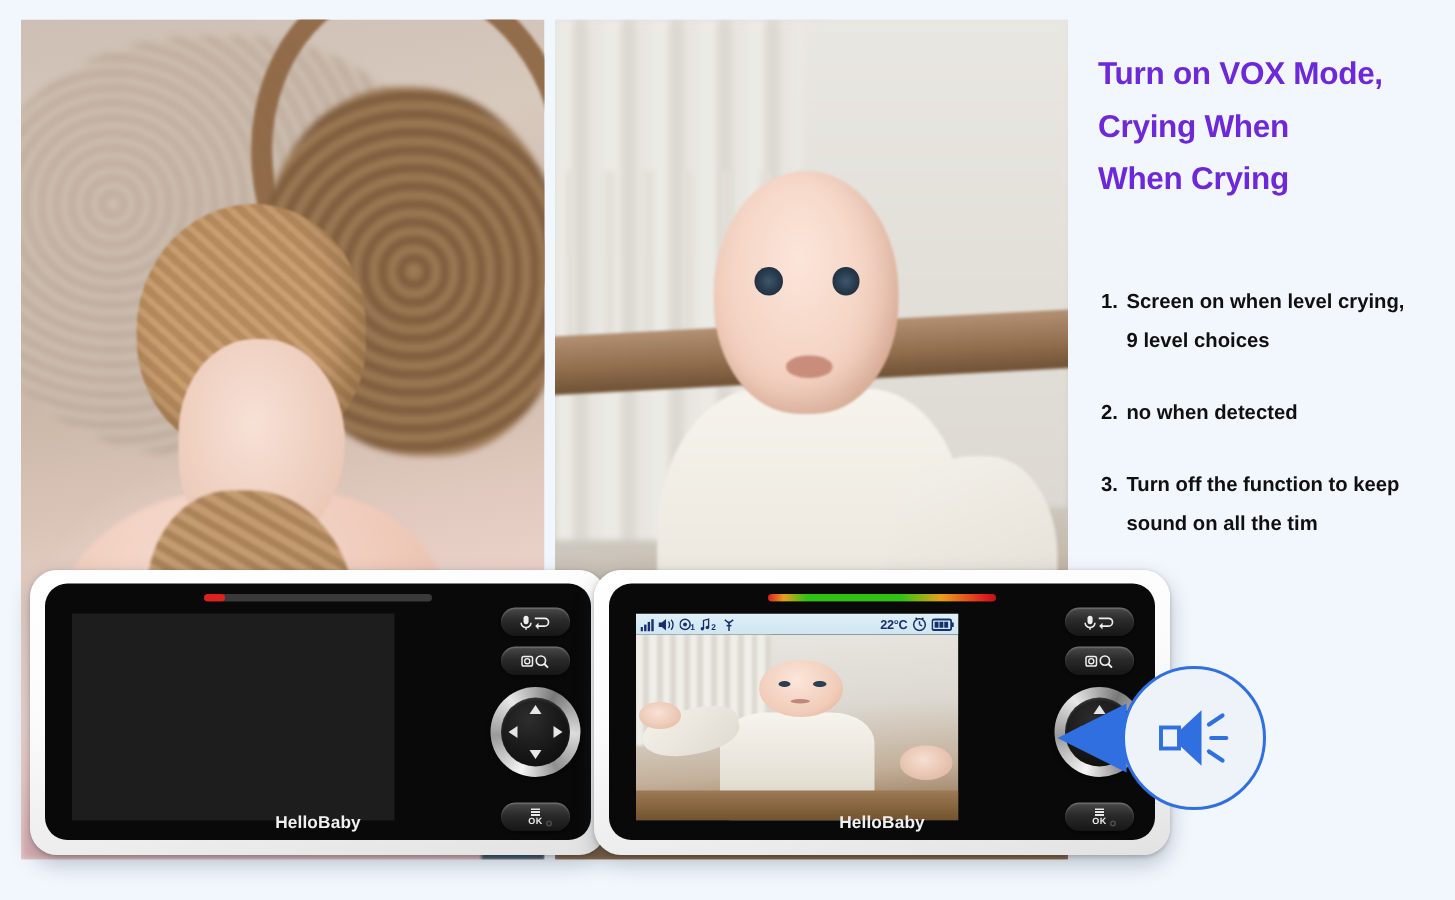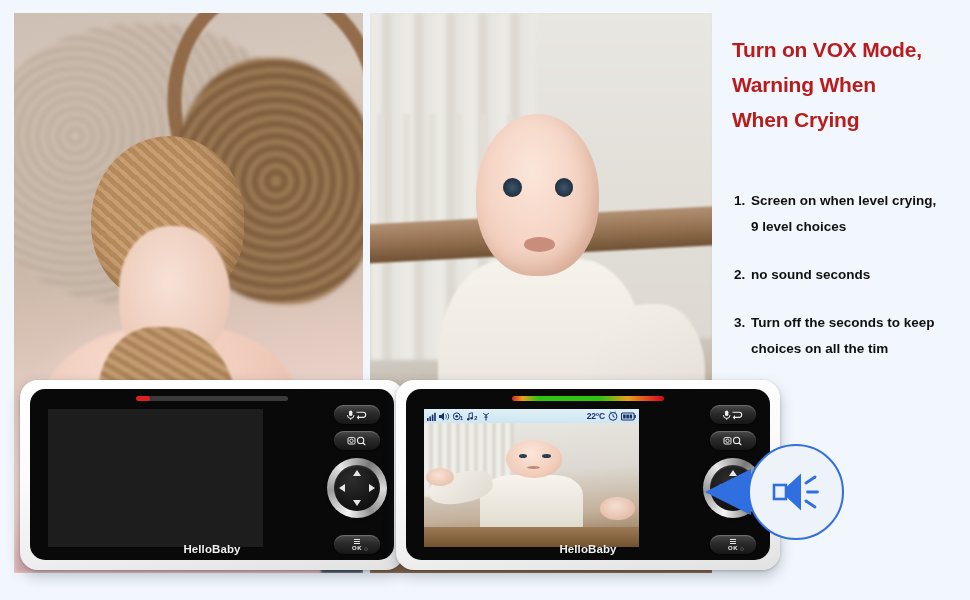--- a/index.html
+++ b/index.html
@@ -182,21 +182,21 @@
     background: linear-gradient(180deg, #a3835f 0%, #7d5e3e 100%);
     filter: blur(1.6px);
   }
 
   
   .headline {
     position: absolute;
     left: 732px;
     top: 32px;
     width: 232px;
-    color: #b91c1c;
+    color: #6d28d9;
     font-size: 21px;
     font-weight: bold;
     line-height: 35px;
     letter-spacing: -0.2px;
   }
   .headline .hl-line { display: block; white-space: nowrap; }
 
   .bullets {
     position: absolute;
     left: 734px;
@@ -474,46 +474,46 @@
     <div class="ph-r-sleeve"></div>
     <div class="ph-r-head"></div>
     <div class="ph-r-eye l"></div>
     <div class="ph-r-eye r"></div>
     <div class="ph-r-mouth"></div>
     <div class="ph-r-base"></div>
   </div>
 
   <div class="headline">
     <span class="hl-line">Turn on VOX Mode,</span>
-    <span class="hl-line">Warning When</span>
+    <span class="hl-line">Crying When</span>
     <span class="hl-line">When Crying</span>
   </div>
 
   <div class="bullets">
 
     <div class="bullet">
       <span class="bullet-num">1.</span>
       <span class="bullet-text">
         <span class="bl">Screen on when level crying,</span>
         <span class="bl">9 level choices</span>
       </span>
     </div>
 
     <div class="bullet">
       <span class="bullet-num">2.</span>
       <span class="bullet-text">
-        <span class="bl">no sound seconds</span>
+        <span class="bl">no when detected</span>
       </span>
     </div>
 
     <div class="bullet">
       <span class="bullet-num">3.</span>
       <span class="bullet-text">
-        <span class="bl">Turn off the seconds to keep</span>
-        <span class="bl">choices on all the tim</span>
+        <span class="bl">Turn off the function to keep</span>
+        <span class="bl">sound on all the tim</span>
       </span>
     </div>
 
   </div>
 
   <div class="monitor monitor-left">
     <div class="mon-face">
 
       <div class="led-bar">
         <div class="led-fill led-low"></div>

